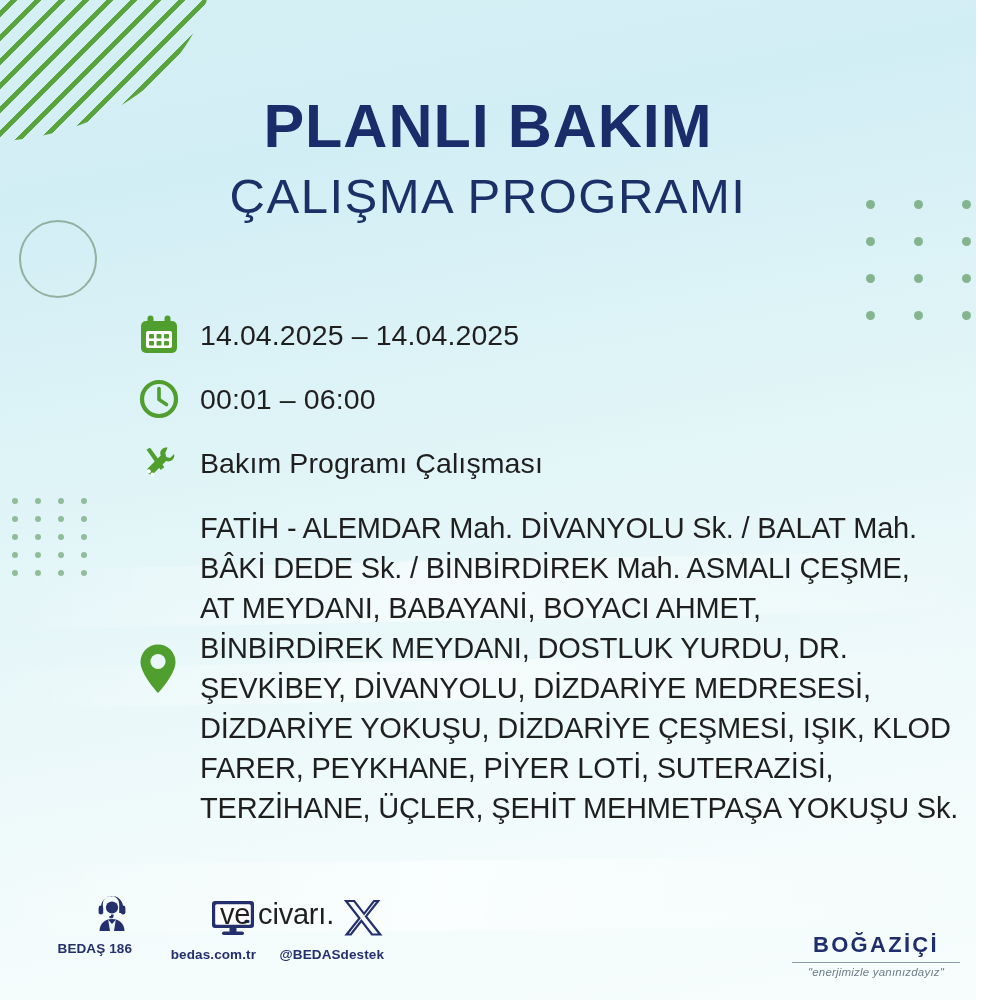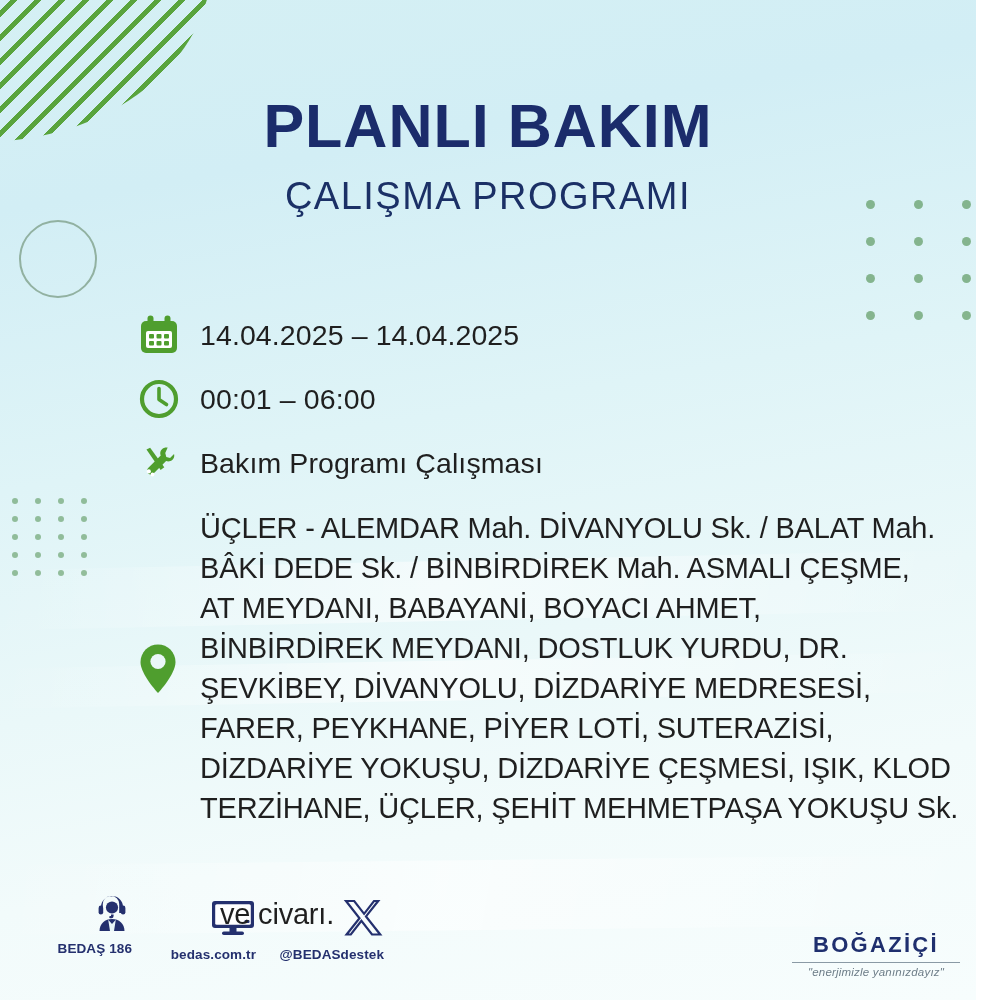--- a/index.html
+++ b/index.html
@@ -61,22 +61,22 @@
   .dots.right { left:866px; top:200px; grid-template-columns:repeat(3, 48px); grid-auto-rows:37px; opacity:.62; }
   .dots.right span { width:9px; height:9px; }
 
   
   .header { position:absolute; left:0; right:0; top:95px; text-align:center; }
   .title-main {
     font-size:61px; font-weight:bold; letter-spacing:1px;
     color:#1b2c6b; line-height:1.02;
   }
   .title-sub {
-    margin-top:20px;
-    font-size:38px; font-weight:normal; letter-spacing:1.5px;
+    margin-top:14px;
+    font-size:49px; font-weight:normal; letter-spacing:1.5px;
     color:#1b3066; line-height:1.05;
   }
 
   
   .info { position:absolute; left:138px; top:312px; width:850px; }
   .row { display:flex; align-items:center; margin-bottom:20px; }
   .row .ico { width:62px; flex:0 0 62px; display:flex; justify-content:flex-start; align-items:flex-start; padding-top:2px; }
   .row .txt {
     font-size:28.5px; color:#1f1f1f; line-height:1.26;
     padding-top:4px; letter-spacing:.1px;
@@ -213,27 +213,27 @@
     </div>
 
     <div class="row addr">
       <span class="ico">
         <svg width="40" height="52" viewBox="0 0 40 52">
           <path d="M20 1.5 C10.3 1.5 2.5 9.3 2.5 19 C2.5 31.5 20 50 20 50 C20 50 37.5 31.5 37.5 19 C37.5 9.3 29.7 1.5 20 1.5 Z" fill="#4f9e2e"></path>
           <circle cx="20" cy="18.5" r="7.6" fill="#eaf7f8"></circle>
         </svg>
       </span>
       <span class="txt">
-        <span class="addr-line">ÜÇLER - ALEMDAR Mah. DİVANYOLU Sk. / BALAT Mah.</span>
+        <span class="addr-line">FATİH - ALEMDAR Mah. DİVANYOLU Sk. / BALAT Mah.</span>
         <span class="addr-line">BÂKİ DEDE Sk. / BİNBİRDİREK Mah. ASMALI ÇEŞME,</span>
         <span class="addr-line">AT MEYDANI, BABAYANİ, BOYACI AHMET,</span>
         <span class="addr-line">BİNBİRDİREK MEYDANI, DOSTLUK YURDU, DR.</span>
         <span class="addr-line">ŞEVKİBEY, DİVANYOLU, DİZDARİYE MEDRESESİ,</span>
+        <span class="addr-line">DİZDARİYE YOKUŞU, DİZDARİYE ÇEŞMESİ, IŞIK, KLOD</span>
         <span class="addr-line">FARER, PEYKHANE, PİYER LOTİ, SUTERAZİSİ,</span>
-        <span class="addr-line">DİZDARİYE YOKUŞU, DİZDARİYE ÇEŞMESİ, IŞIK, KLOD</span>
         <span class="addr-line">TERZİHANE, ÜÇLER, ŞEHİT MEHMETPAŞA YOKUŞU Sk.</span>
       </span>
     </div>
   </div>
 
   <div class="overlap-text">ve civarı.</div>
 
   <div class="footer">
 
     <div class="contact c1">

